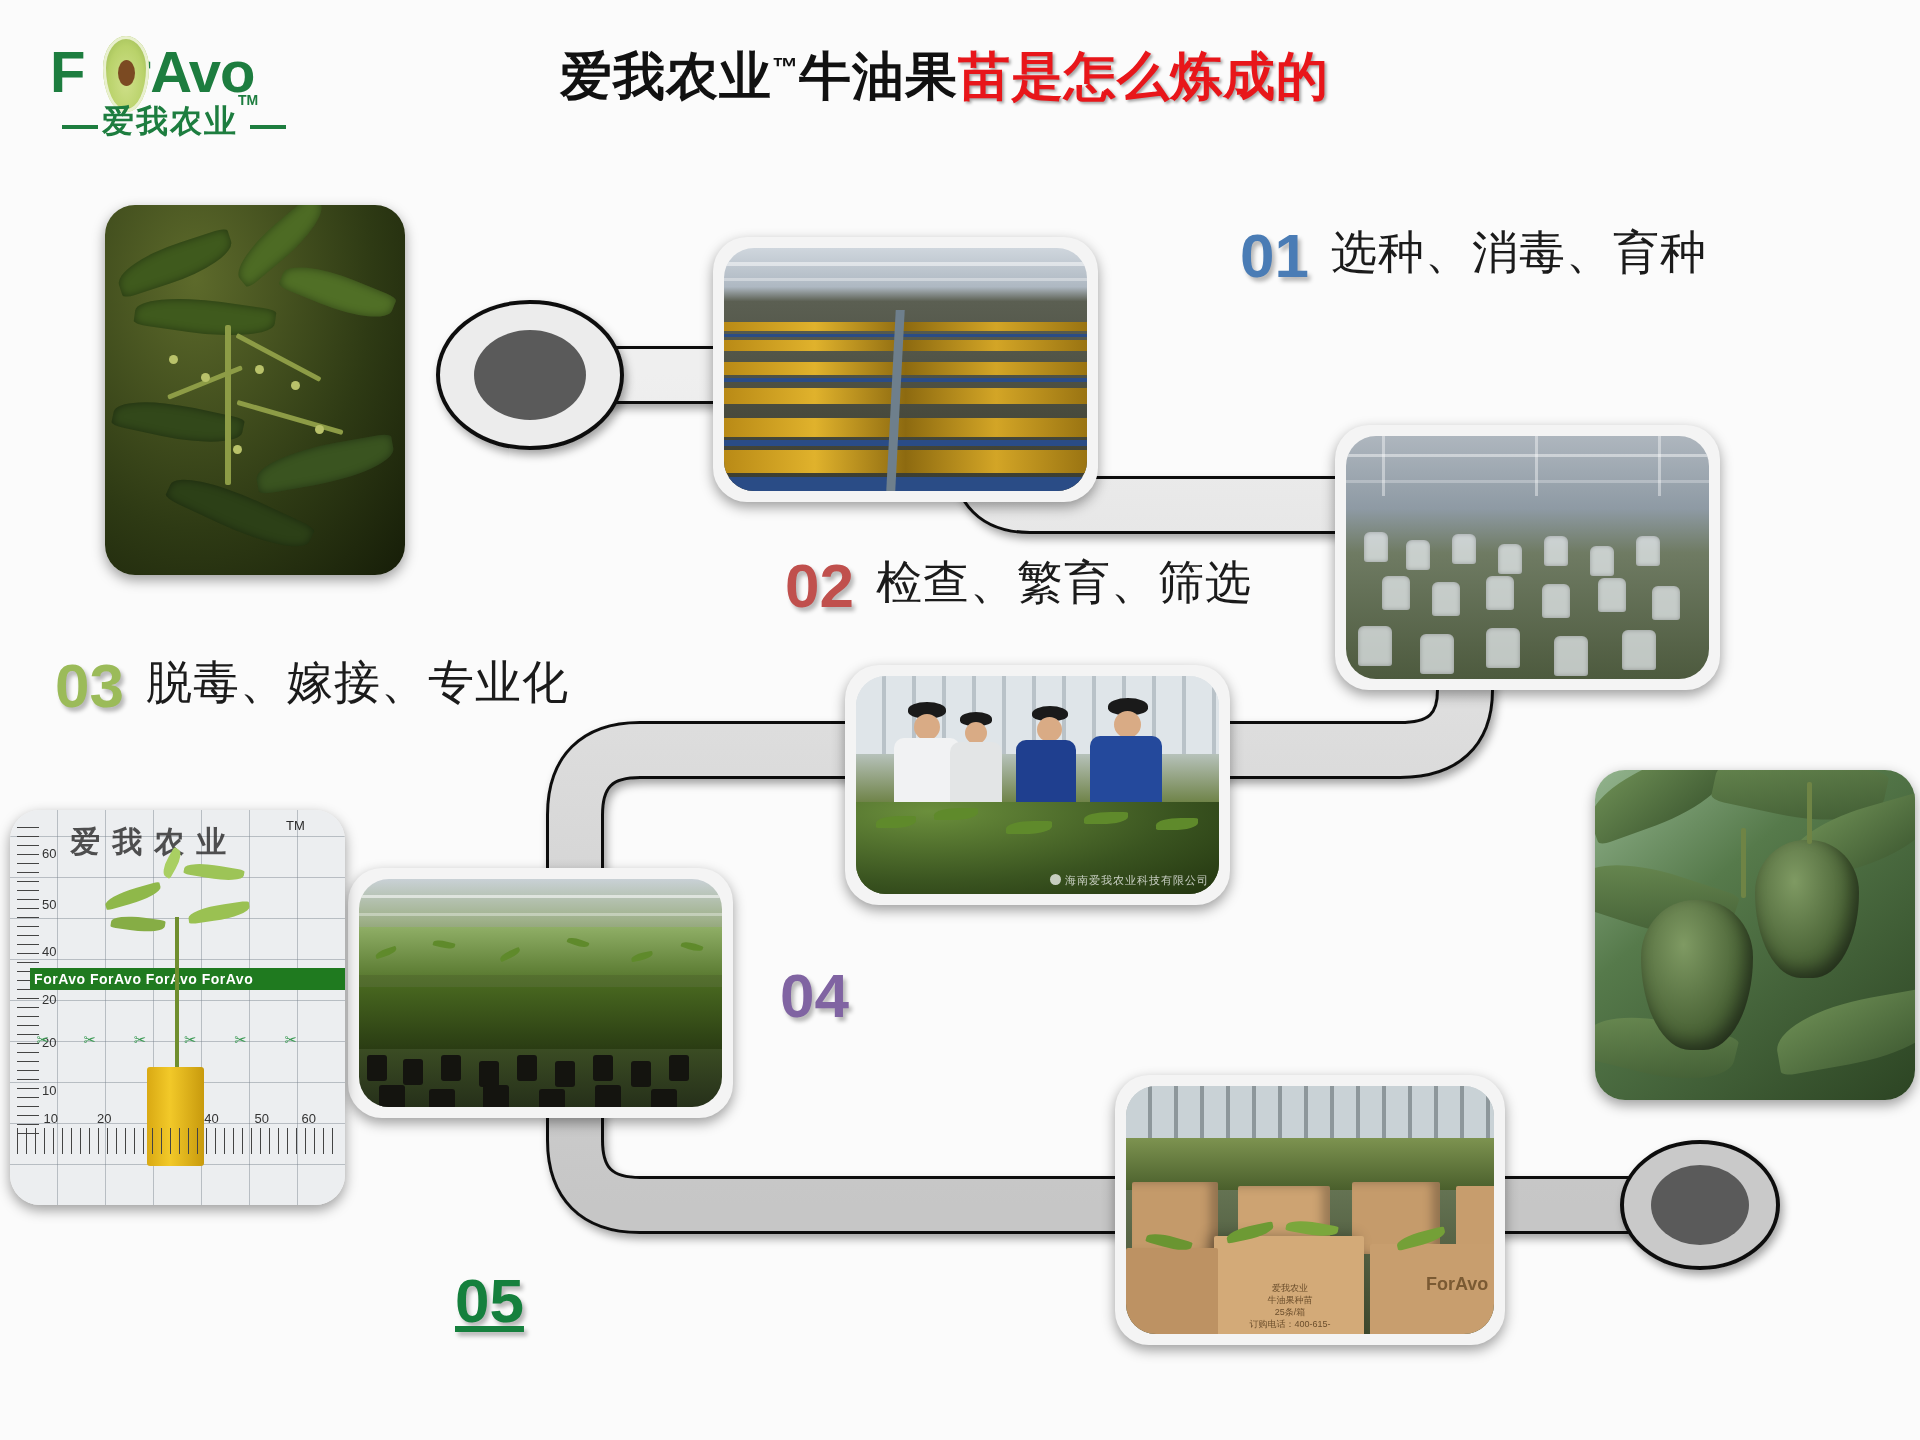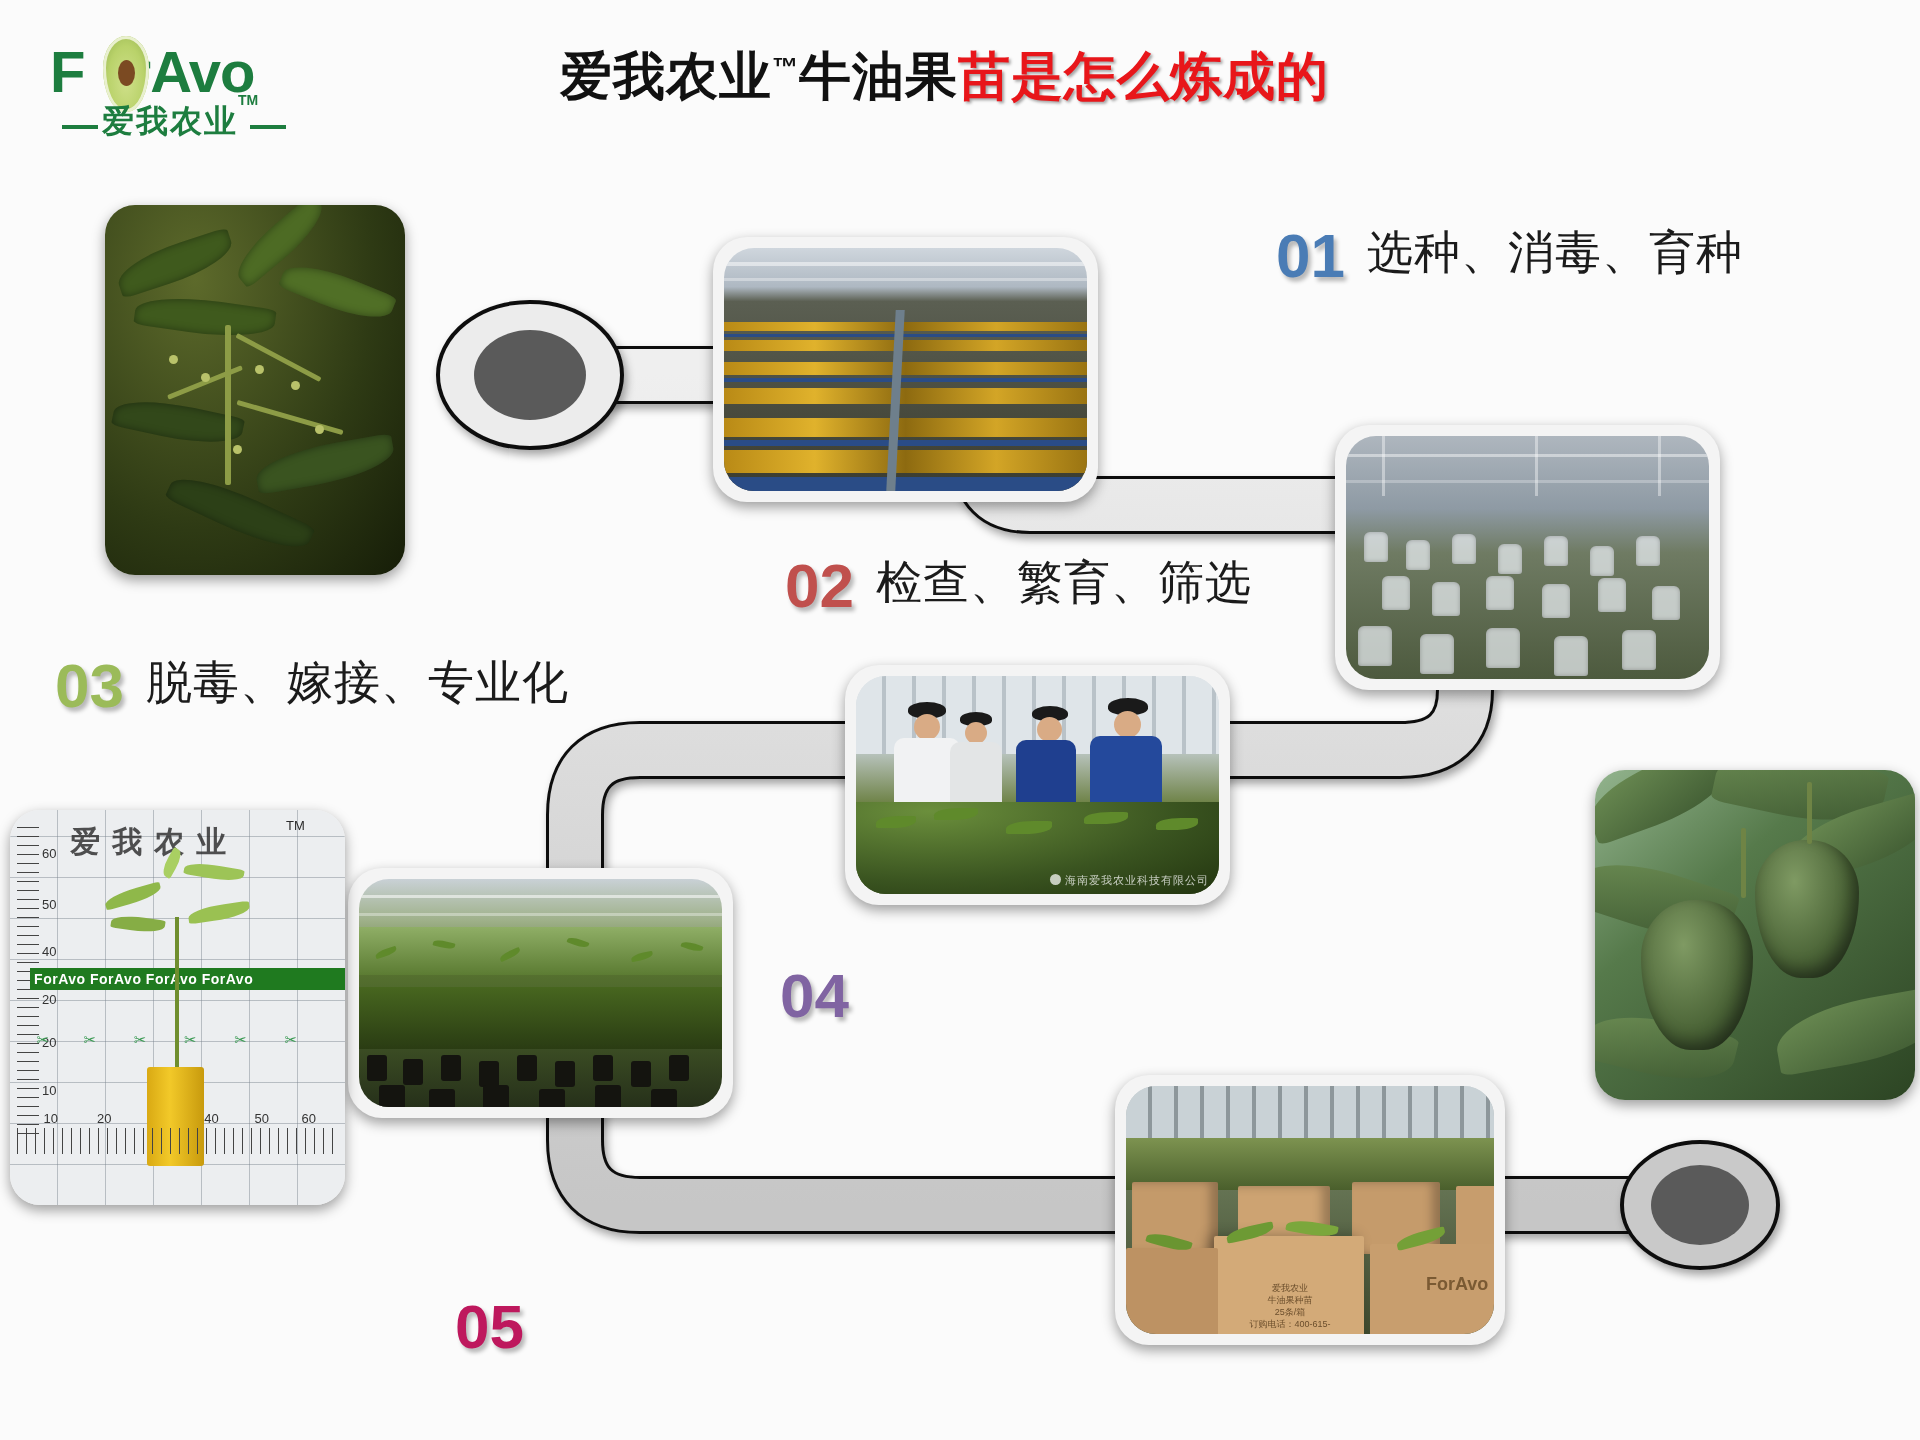--- a/index.html
+++ b/index.html
@@ -426,36 +426,36 @@
       <div style="position:absolute;left:118px;top:196px;font-size:9px;color:#6b4e2c;text-align:center;width:92px;line-height:1.35;">
         <div>爱我农业</div>
         <div>牛油果种苗</div>
         <div>25条/箱</div>
         <div>订购电话：400-615-9918</div>
       </div>
       <div style="position:absolute;left:300px;top:188px;font-size:18px;font-weight:bold;color:#7a5a33;">ForAvo</div>
     </div>
   </div>
 
-  <div class="step" style="left:1240px;top:225px;margin-left:36px;">
+  <div class="step" style="left:1240px;top:225px;">
     <span class="num" style="color:#4a7cb5;">01</span>
     <span class="txt">选种、消毒、育种</span>
   </div>
 
   <div class="step" style="left:785px;top:555px;">
     <span class="num" style="color:#c0504d;">02</span>
     <span class="txt">检查、繁育、筛选</span>
   </div>
 
   <div class="step" style="left:55px;top:655px;">
     <span class="num" style="color:#9bbb59;">03</span>
     <span class="txt">脱毒、嫁接、专业化</span>
   </div>
 
   <div class="step" style="left:780px;top:965px;">
     <span class="num" style="color:#8064a2;">04</span>
   </div>
 
   <div class="step two" style="left:455px;top:1270px;align-items:center;">
-    <span class="num" style="color:#be185d;margin-top:26px;">05</span>
+    <span class="num" style="color:#15803d;text-decoration:underline;">05</span>
   </div>
 
 </div>
 
 </body></html>

